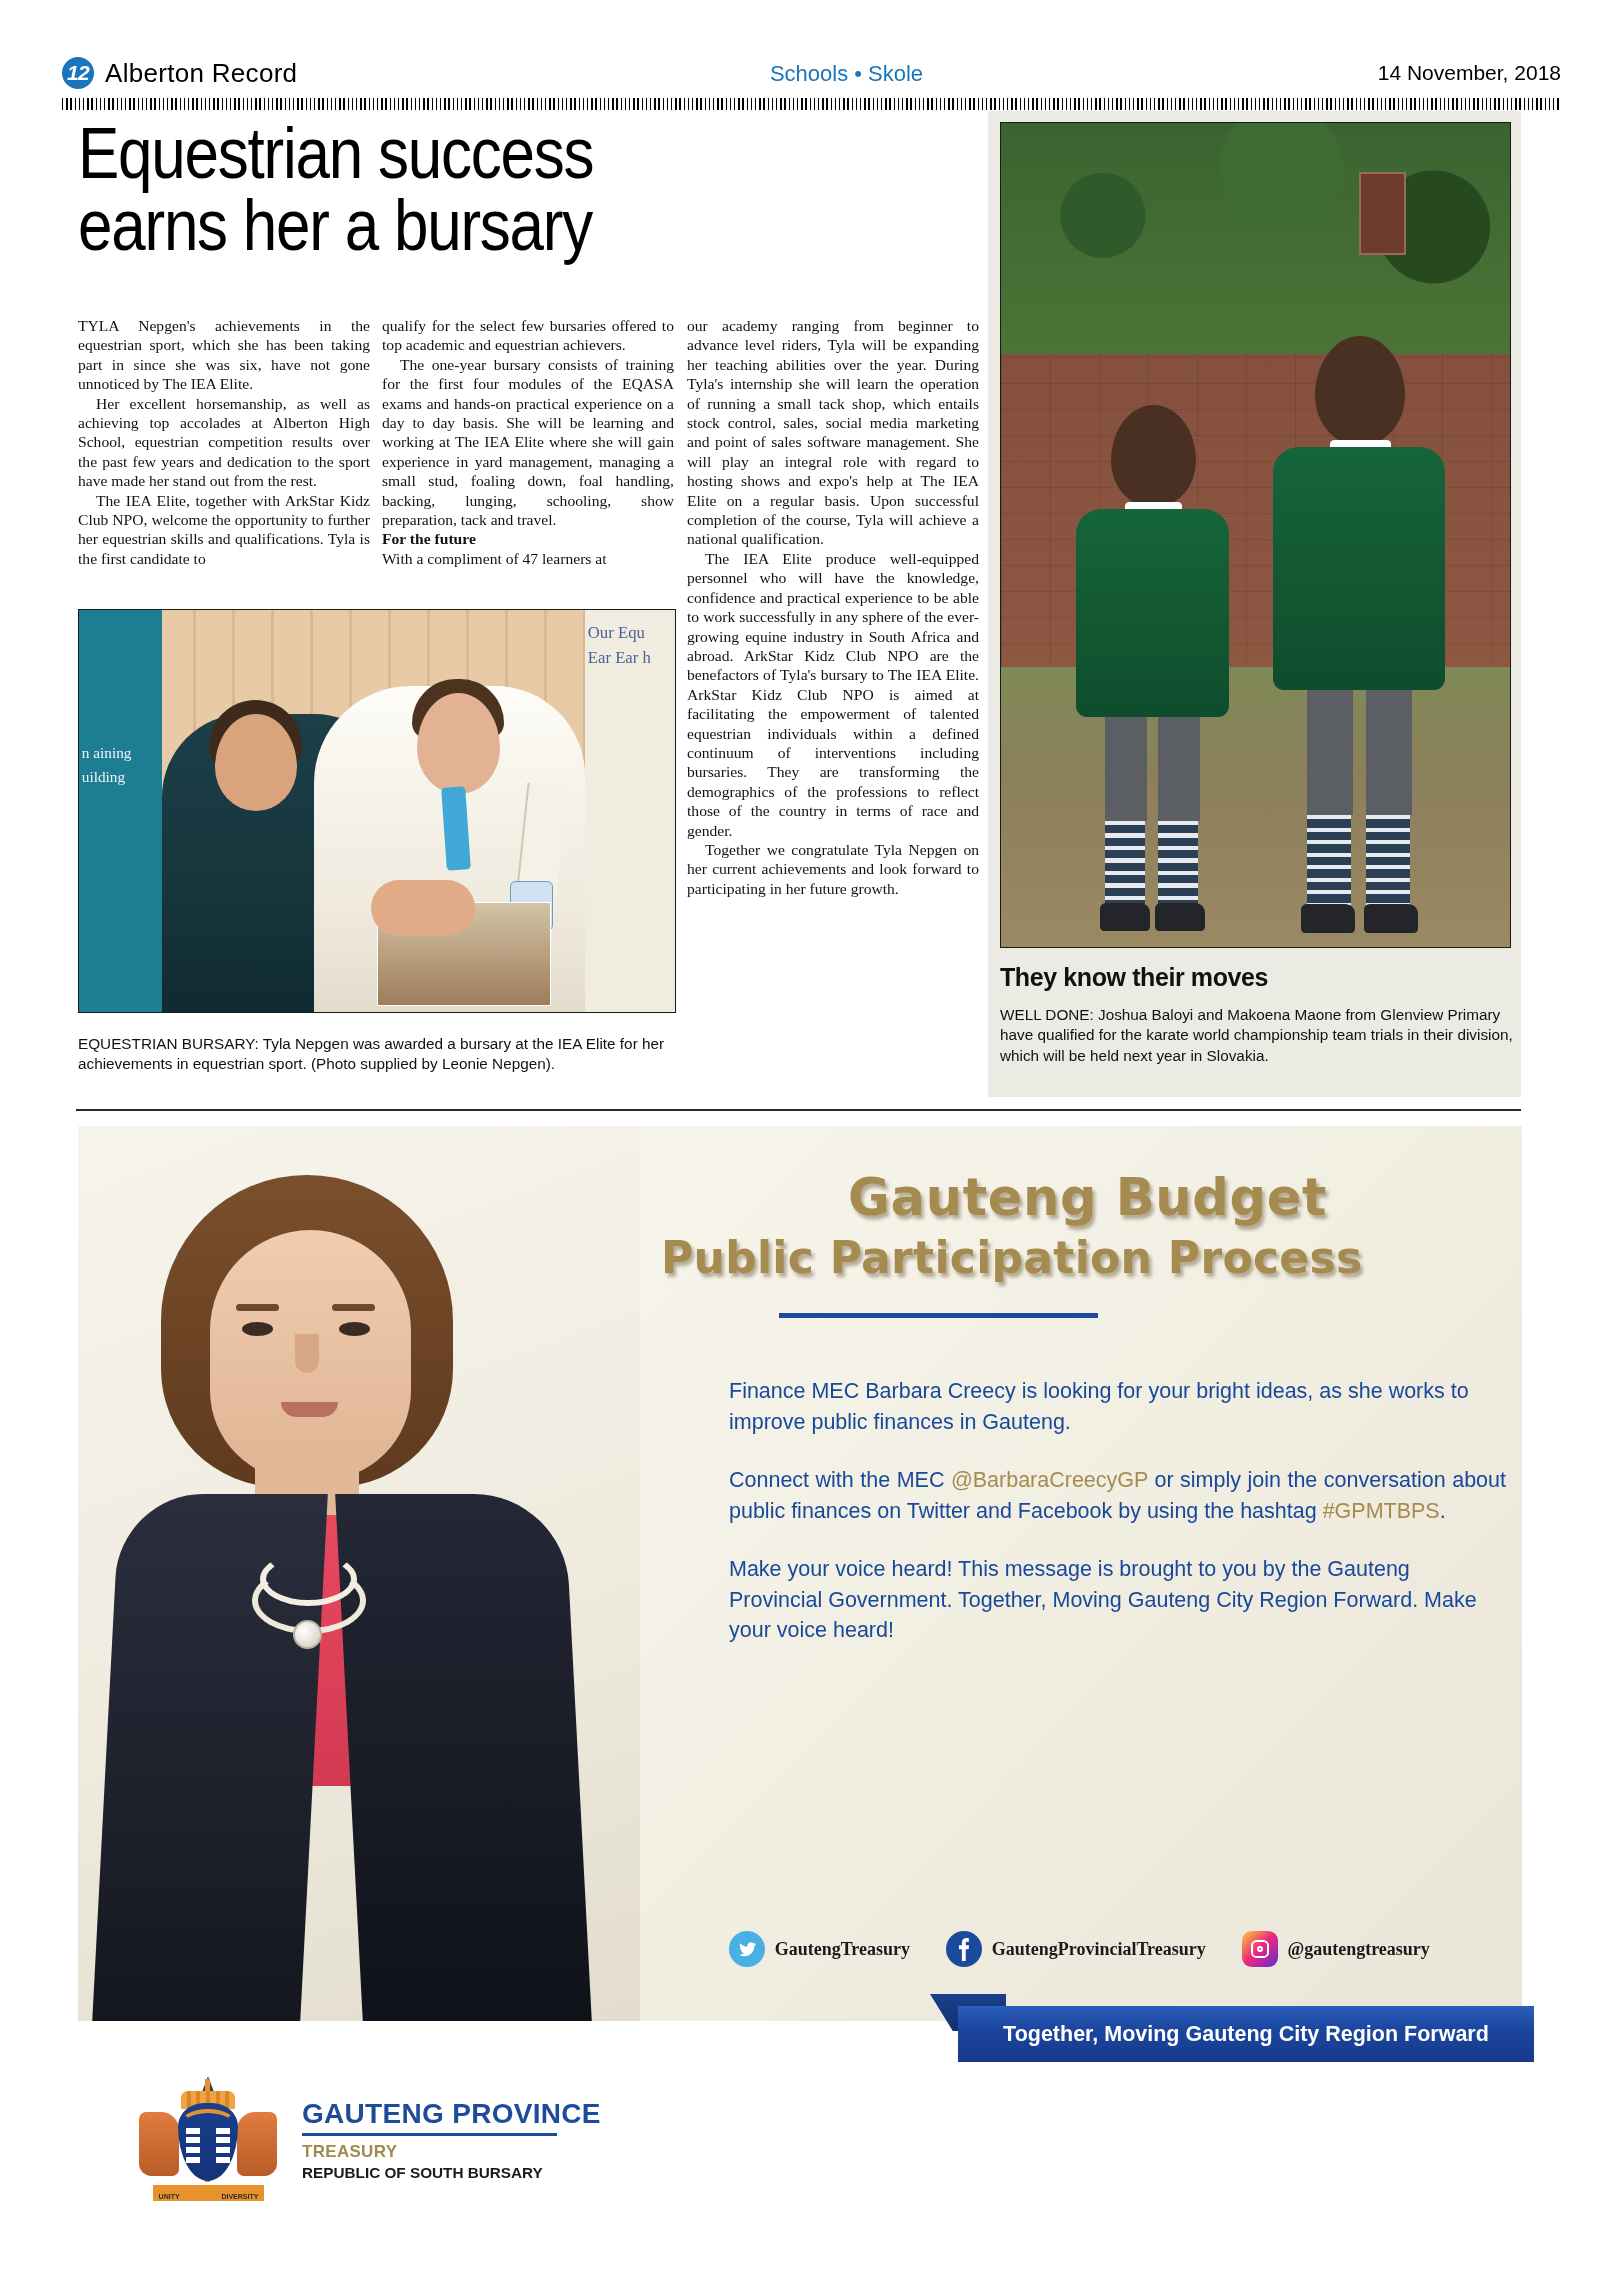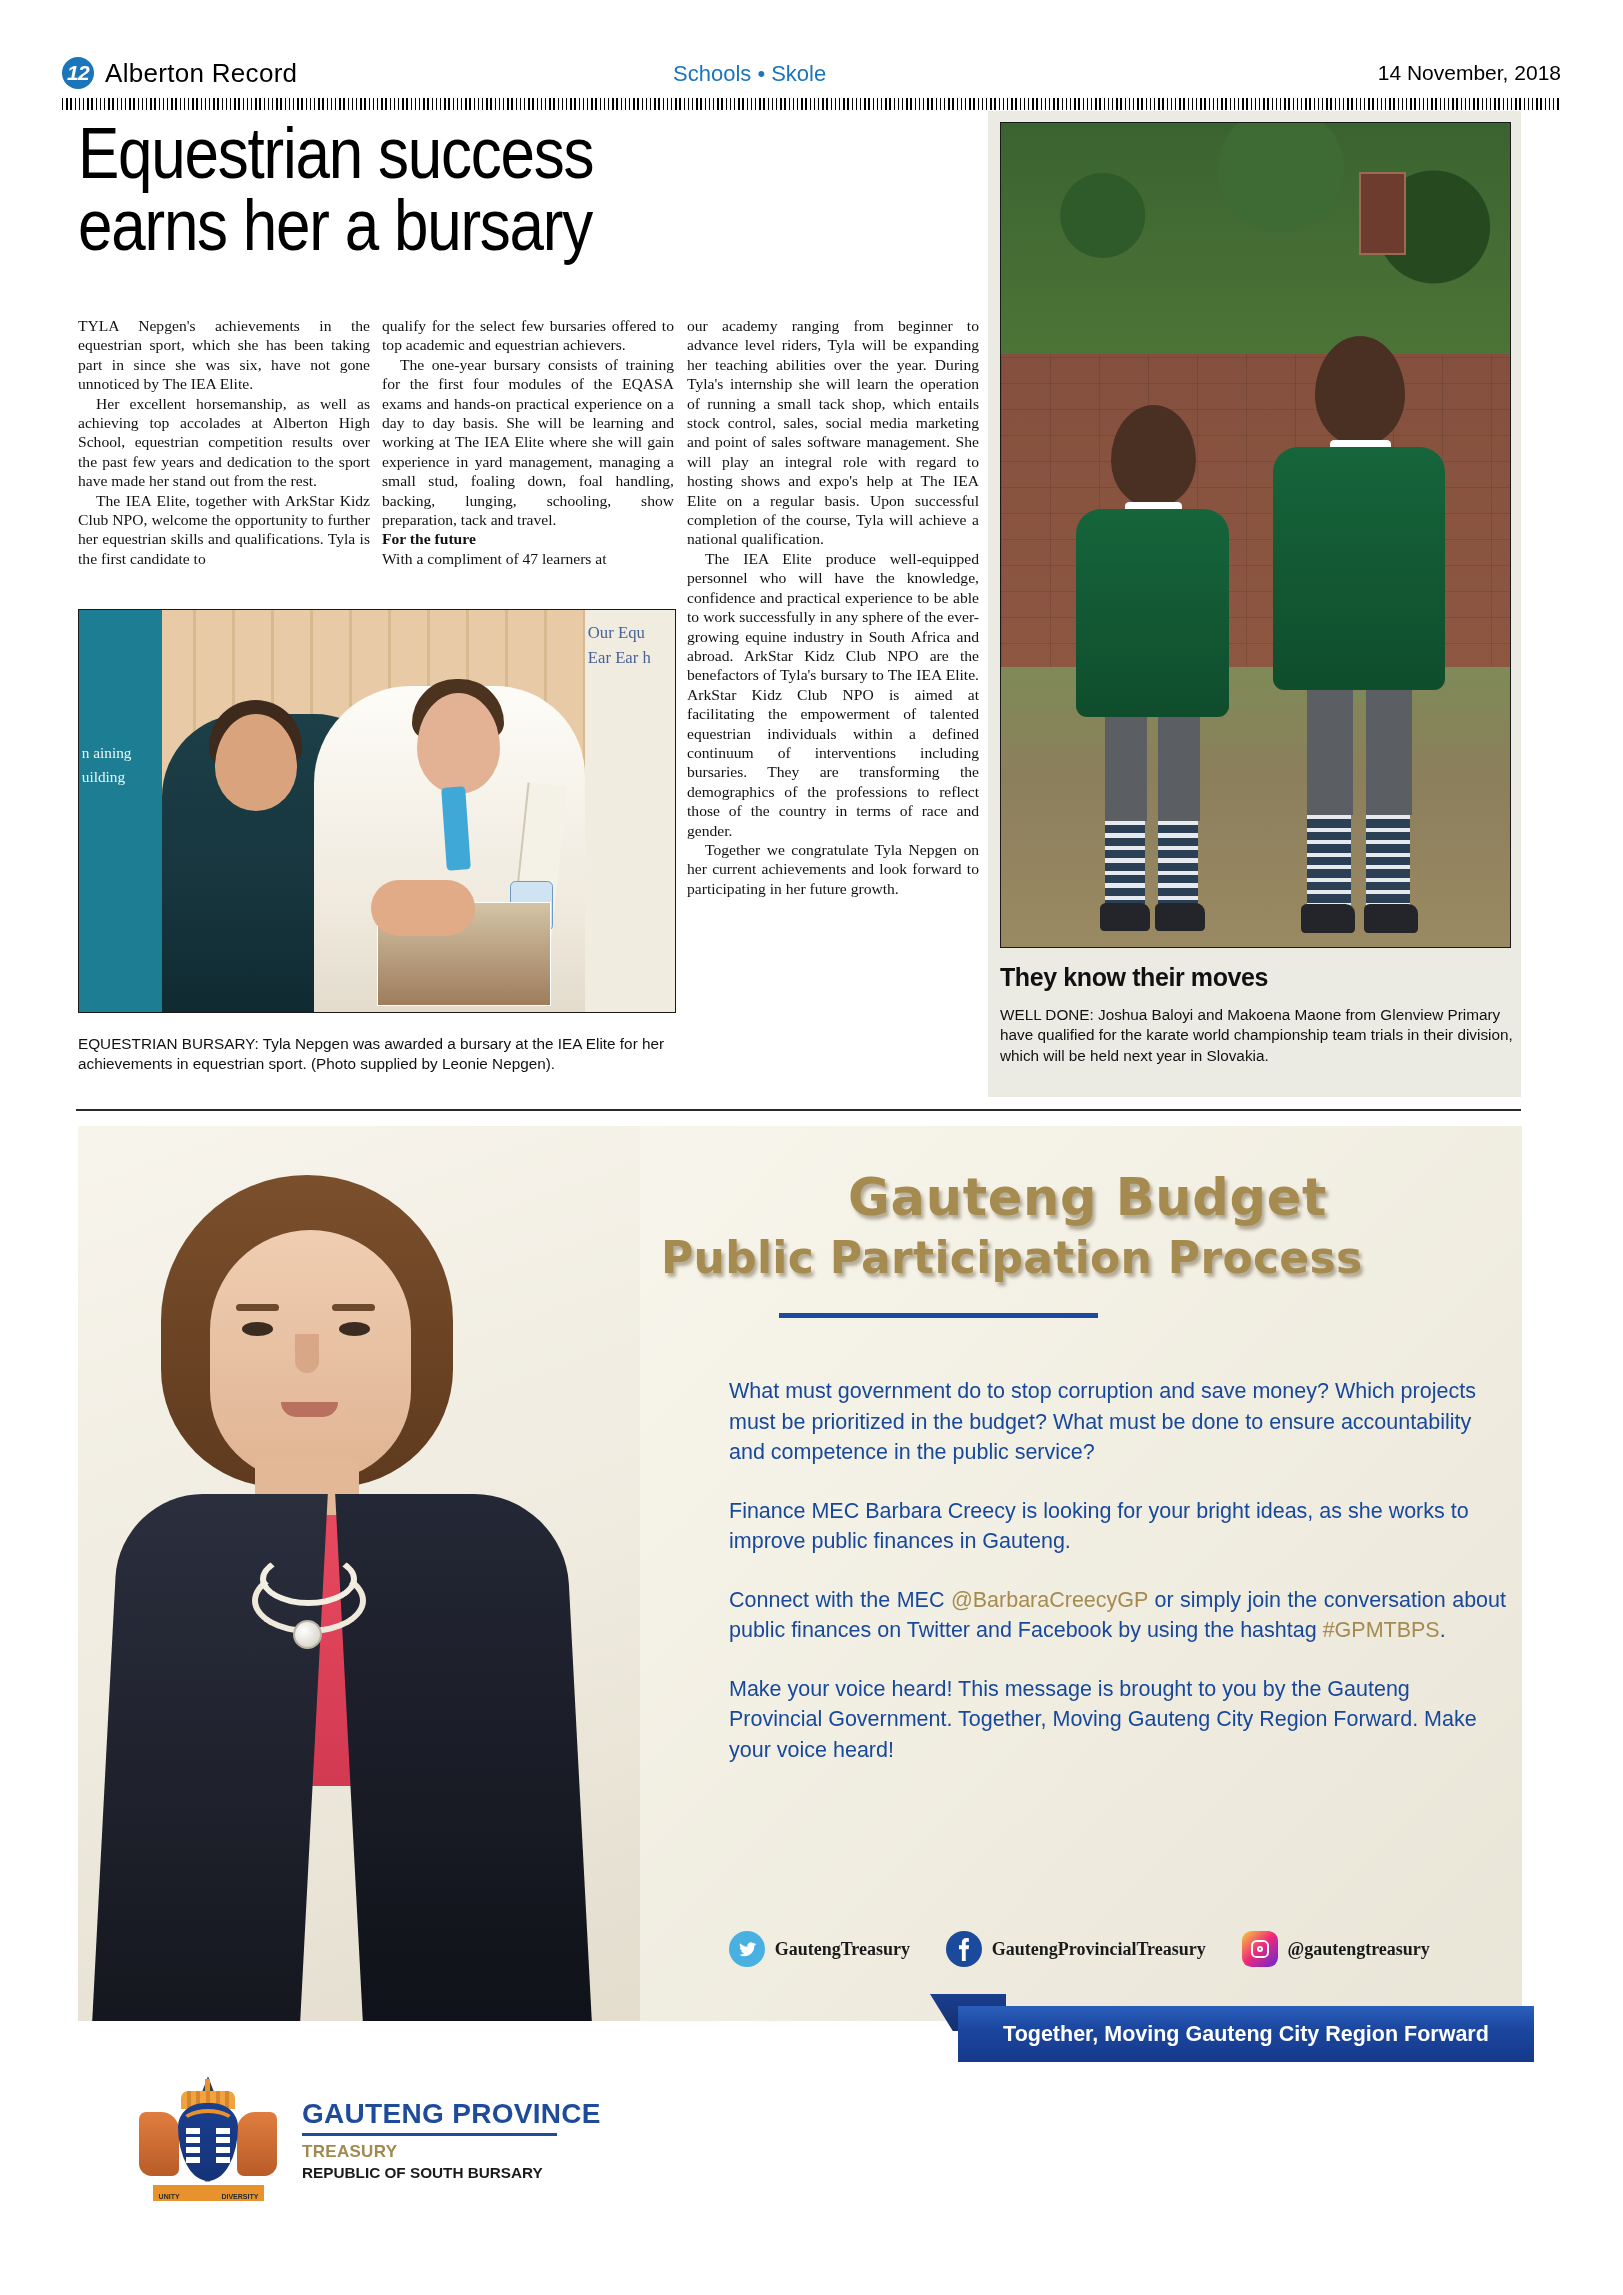--- a/index.html
+++ b/index.html
@@ -22,21 +22,21 @@
     display: flex; align-items: center; justify-content: center;
     letter-spacing: -0.7px;
   }
   .pub-name {
     position: absolute; left: 43px; top: 4.2px;
     font-size: 26px; color: #000; letter-spacing: 0.3px;
     font-family: "Liberation Sans", sans-serif; font-weight: 400;
   }
   .section-name {
     position: absolute; left: 611px; top: 7px; width: 347px;
-    text-align: left; font-size: 22px; color: #1a75bb; font-weight: 400;
+    text-align: center; font-size: 22px; color: #1a75bb; font-weight: 400;
   }
   .issue-date {
     position: absolute; right: 0; top: 7px;
     font-size: 21px; color: #000; text-align: right;
   }
   .rule-ticks {
     position: absolute; left: 0; top: 44px; width: 1499px; height: 11.8px;
     background: repeating-linear-gradient(to right, #000 0px, #000 1.4px, #fff 1.4px, #fff 4.2px);
   }
 
@@ -417,21 +417,20 @@
     <div class="mec-pearl"></div>
     <div class="mec-pendant"></div>
   </div>
 
   <div class="ad-right">
     <div class="ad-title">Gauteng Budget</div>
     <div class="ad-subtitle">Public Participation Process</div>
     <div class="ad-divider"></div>
 
     <div class="ad-body">
-      <p>What must government do to stop corruption and save money? Which projects must be prioritized in the budget? What must be done to ensure accountability and competence in the public service?</p>
       <p>Finance MEC Barbara Creecy is looking for your bright ideas, as she works to improve public finances in Gauteng.</p>
       <p class="justify"><span>Connect with the MEC </span><span class="hl-gold">@BarbaraCreecyGP</span><span> or simply join the conversation about public finances on Twitter and Facebook by using the hashtag </span><span class="hl-gold">#GPMTBPS</span><span>.</span></p>
       <p>Make your voice heard! This message is brought to you by the Gauteng Provincial Government. Together, Moving Gauteng City Region Forward. Make your voice heard!</p>
     </div>
 
     <div class="socials">
       <div class="social">
         <span class="sicon tw">
           <svg width="21" height="18" viewBox="0 0 24 24" aria-hidden="true">
               <path fill="#fff" d="M23 4.9c-.8.4-1.7.6-2.6.8 1-.6 1.7-1.5 2-2.5-.9.5-1.9.9-2.9 1.1A4.6 4.6 0 0 0 11.8 8c0 .4 0 .7.1 1A13 13 0 0 1 2.4 4.2a4.6 4.6 0 0 0 1.4 6.1 4.5 4.5 0 0 1-2-.6v.1c0 2.2 1.5 4 3.6 4.5-.7.2-1.4.2-2.1.1a4.6 4.6 0 0 0 4.2 3.2A9.1 9.1 0 0 1 1 19.5a13 13 0 0 0 7 2c8.4 0 13-7 13-13v-.6c.9-.6 1.6-1.4 2.2-2.3z"></path>

